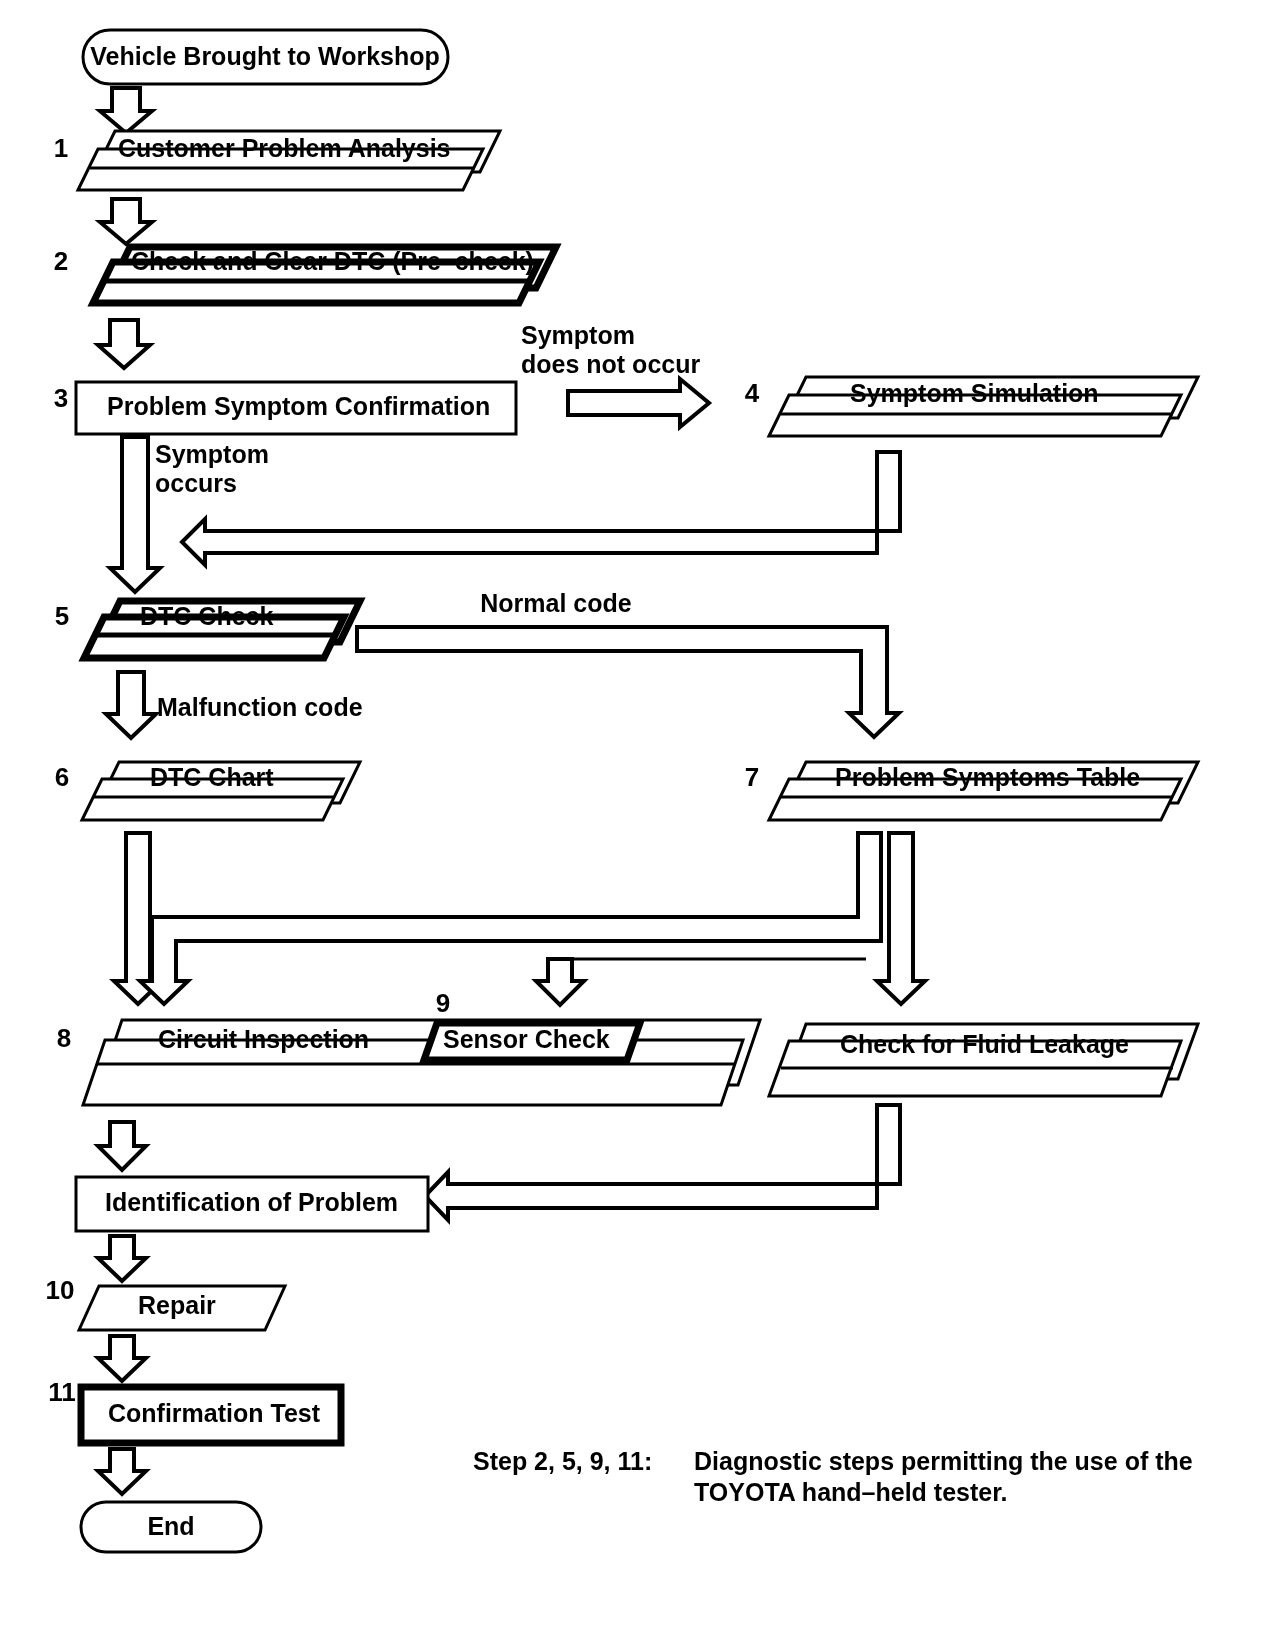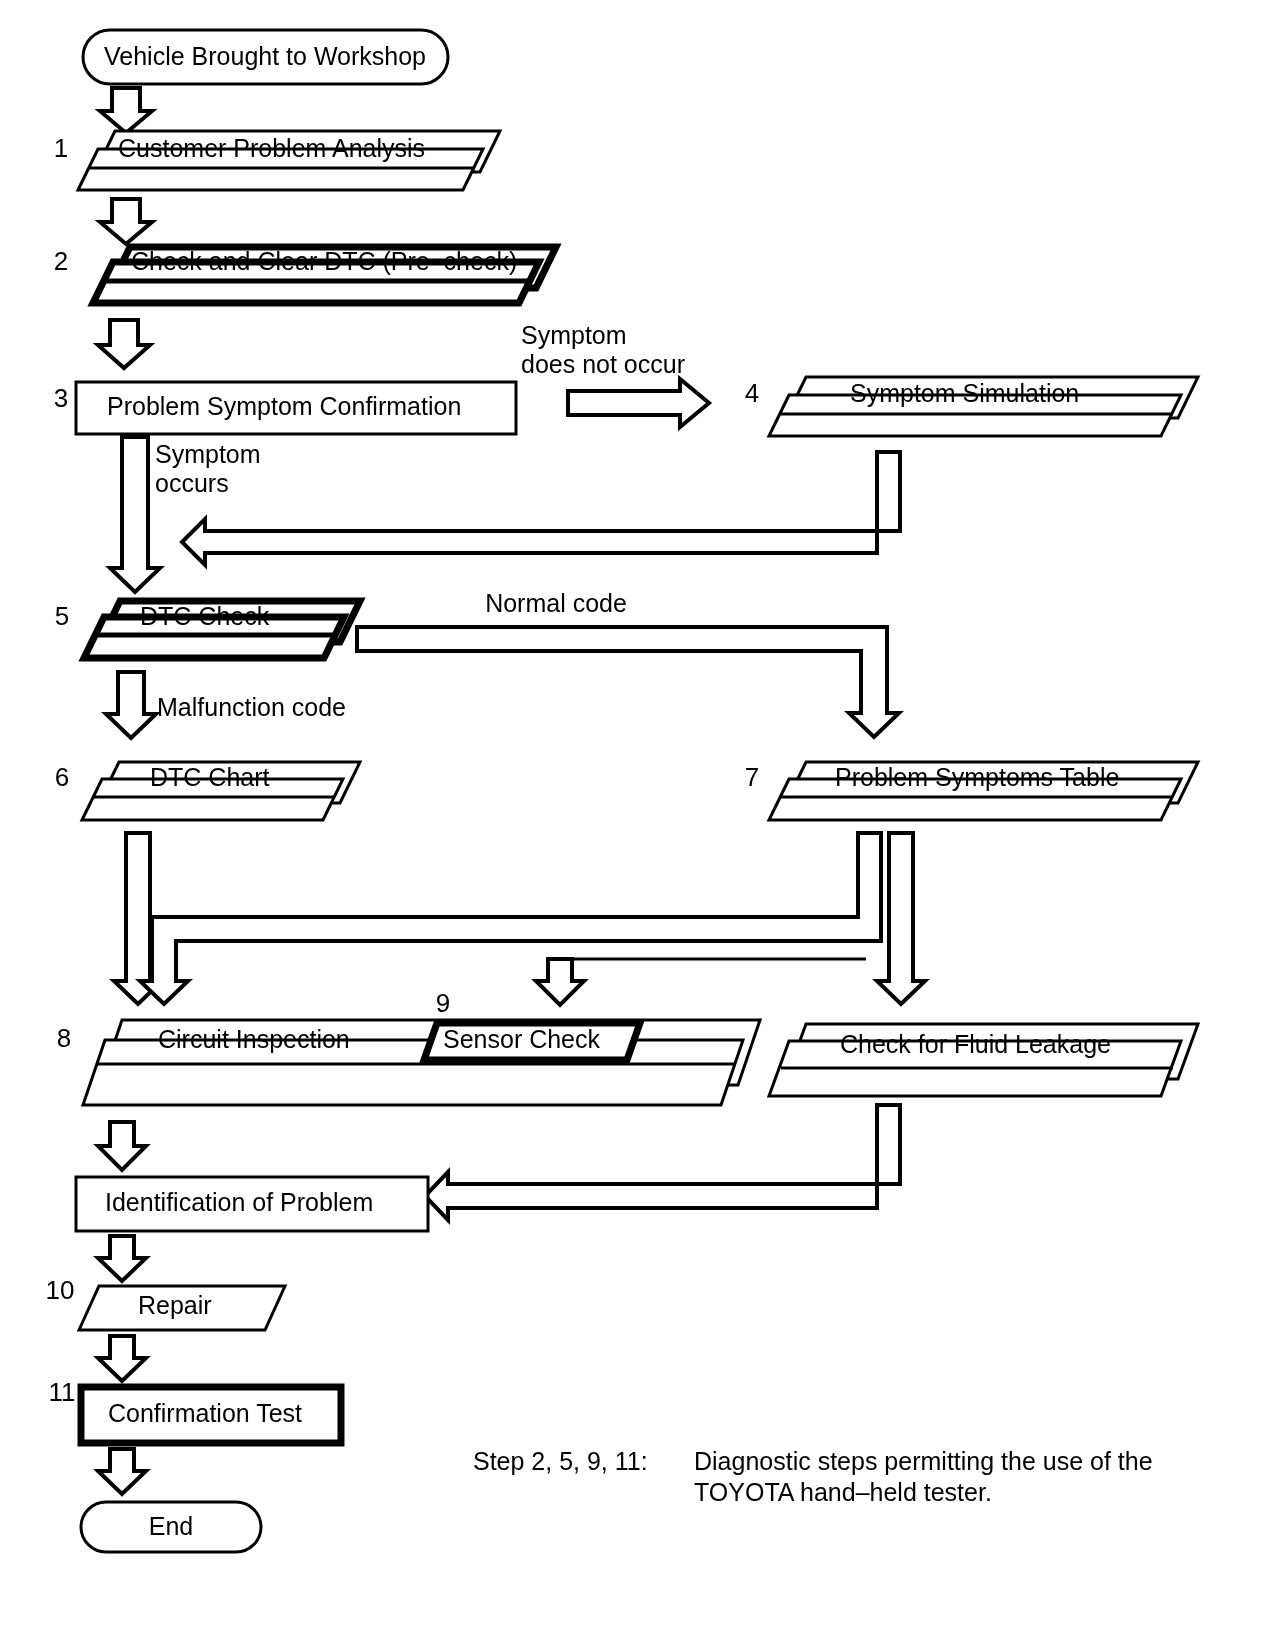--- a/index.html
+++ b/index.html
@@ -11,20 +11,21 @@
     width: 1280px;
     height: 1652px;
     font-family: "Liberation Sans", sans-serif;
     color: #000000;
     overflow: hidden;
   }
   #chart-root {
     position: relative;
     width: 1056px;
     height: 1652px;
+    font-weight: bold;
   }
   svg.flow {
     position: absolute;
     top: 0; left: 0;
     width: 1280px;
     height: 1652px;
     display: block;
   }
   
   .shp      { fill: #ffffff; stroke: #000000; stroke-width: 3; }

